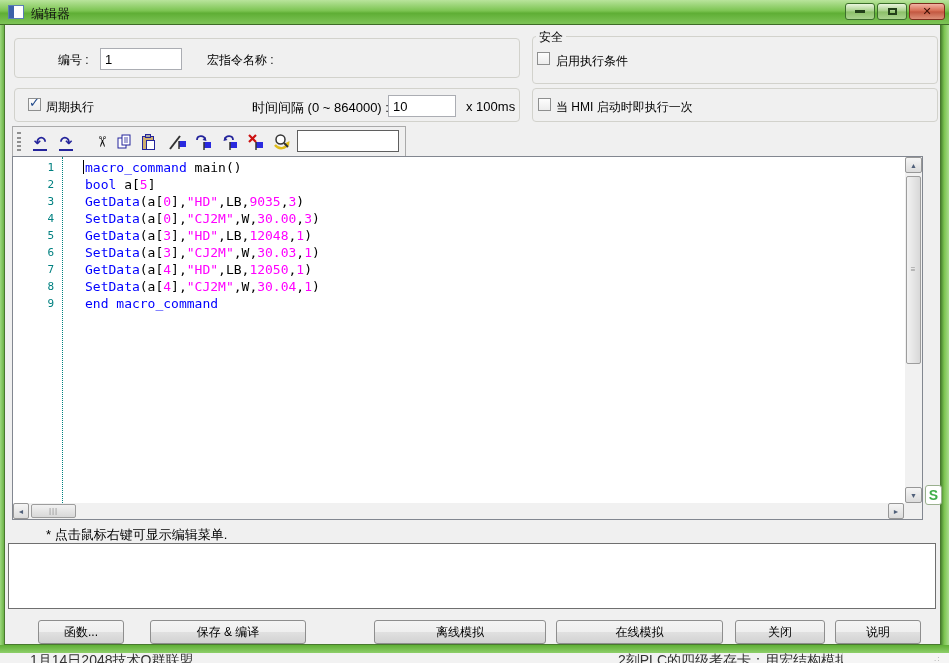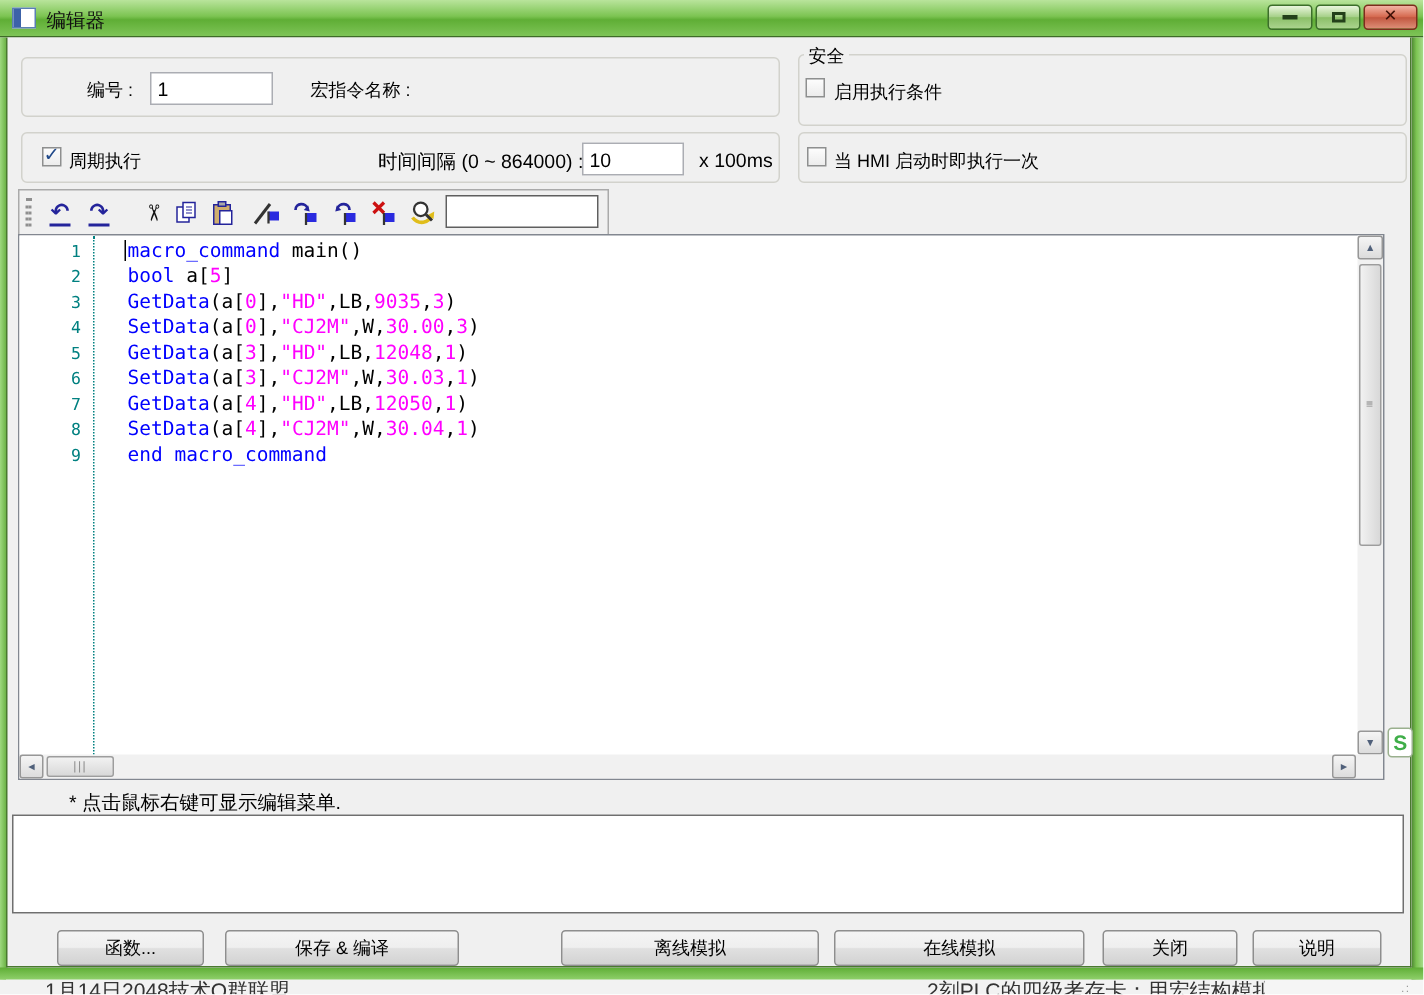--- a/index.html
+++ b/index.html
@@ -250,21 +250,21 @@
       <div class="sbtn" style="right:0;top:0;width:16px;height:16px">
           <span>►</span>
         </div>
     </div>
     <div class="sb-corner"></div>
   </div>
 
   <div class="hint">* 点击鼠标右键可显示编辑菜单.</div>
   <textarea class="msgbox" style=""></textarea>
 
-  <div class="btn" style="left:38px;width:98px">函数...</div>
+  <div class="btn" style="left:38px;width:86px">函数...</div>
   <div class="btn" style="left:150px;width:156px">保存 &amp; 编译</div>
   <div class="btn" style="left:374px;width:172px">离线模拟</div>
   <div class="btn" style="left:556px;width:167px">在线模拟</div>
   <div class="btn" style="left:735px;width:90px">关闭</div>
   <div class="btn" style="left:835px;width:86px">说明</div>
 
   <div class="s-icon">S</div>
   <div class="resize-grip">.:</div>
 </div>
 

